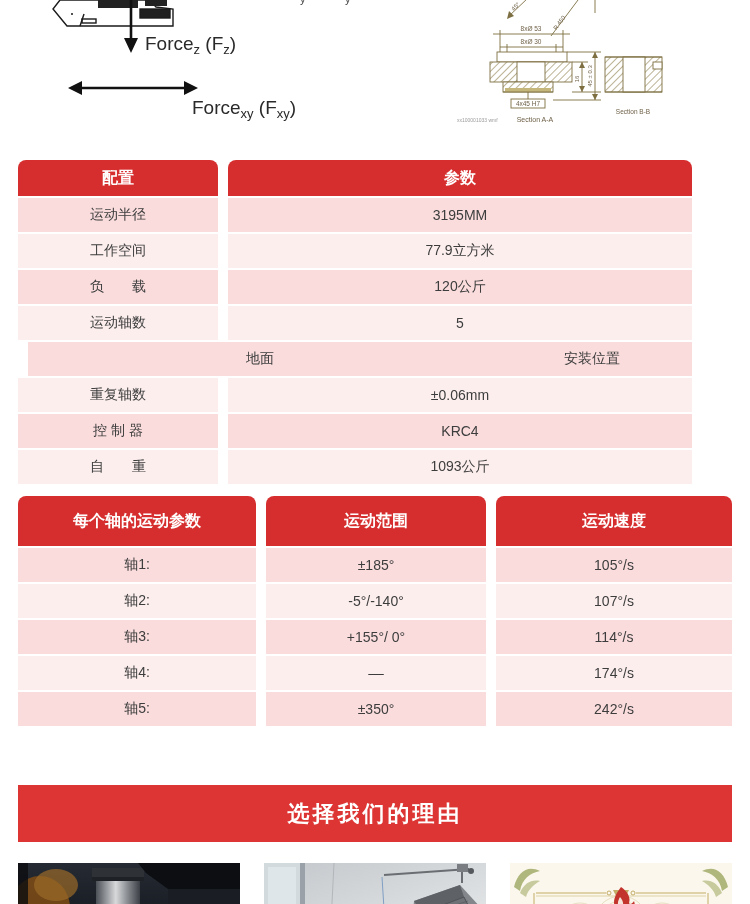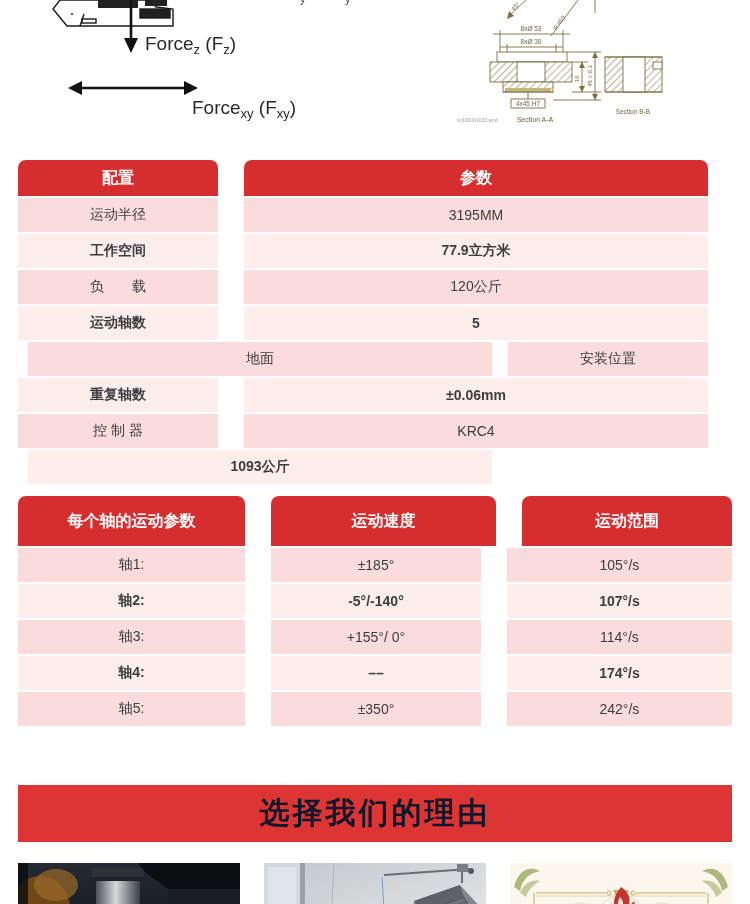--- a/index.html
+++ b/index.html
@@ -10,47 +10,47 @@
     color:#3d3d3d;
   }
   
   .top-section{position:relative;height:150px;background:#fff;}
   .force-svg{position:absolute;left:20px;top:0;}
   .drawing-svg{position:absolute;left:455px;top:0;}
   
   .tbl{width:714px;margin-left:18px;}
   .tbl1{margin-top:10px;}
   .tbl2{margin-top:12px;}
-  .trow{display:flex;margin-bottom:2px;gap:16px;}
+  .trow{display:flex;margin-bottom:2px;}
   .cell{
     display:flex;align-items:center;justify-content:center;
     text-align:center;font-size:14px;color:#3d3d3d;
   }
   .hcell{
     height:36px;font-size:16px;font-weight:bold;color:#ffffff;
     background:var(--header-red,#d62e2e);
     border-radius:8px 8px 0 0;
   }
   .tbl2 .hcell{height:50px;}
   .rcell{height:34px;}
   .row-dark .rcell{background:var(--row-dark,#fadcdd);}
-  .row-light .rcell{background:var(--row-light,#fdeeee);font-weight:bold;}
+  .row-light .rcell{background:var(--row-light,#fdeeee);}
   
   .c1a{width:200px;}
   .c1b{width:464px;margin-left:10px;}
   
   .c2a{width:238px;}
   .c2b{width:220px;margin-left:10px;}
   .c2c{width:236px;margin-left:10px;}
   
   .banner{
     width:714px;height:57px;margin:59px 0 0 18px;
     background:var(--banner-red,#dc3534);
     display:flex;align-items:center;justify-content:center;
-    color:#0f172a;font-size:30px;font-weight:bold;letter-spacing:3px;
+    color:#ffffff;font-size:22px;font-weight:bold;letter-spacing:3px;
   }
   
   .gallery{width:714px;margin:21px 0 0 18px;display:flex;}
   .g-item{width:222px;height:80px;overflow:hidden;}
   .g-item + .g-item{margin-left:24px;}
   .g-item svg{display:block;}
 </style>
 </head>
 <body>
 
@@ -175,29 +175,30 @@
   </div>
   <div class="trow row-light">
     <div class="cell rcell c1a">重复轴数</div>
     <div class="cell rcell c1b">±0.06mm</div>
   </div>
   <div class="trow row-dark">
     <div class="cell rcell c1a">控 制 器</div>
     <div class="cell rcell c1b">KRC4</div>
   </div>
   <div class="trow row-light">
+    <div class="cell rcell c1a">自　　重</div>
     <div class="cell rcell c1b">1093公斤</div>
   </div>
 </div>
 
 <div class="tbl tbl2">
   <div class="trow">
     <div class="cell hcell c2a">每个轴的运动参数</div>
+    <div class="cell hcell c2b">运动范围</div>
     <div class="cell hcell c2c">运动速度</div>
-    <div class="cell hcell c2b">运动范围</div>
   </div>
   <div class="trow row-dark">
     <div class="cell rcell c2a">轴1:</div>
     <div class="cell rcell c2b">±185°</div>
     <div class="cell rcell c2c">105°/s</div>
   </div>
   <div class="trow row-light">
     <div class="cell rcell c2a">轴2:</div>
     <div class="cell rcell c2b">-5°/-140°</div>
     <div class="cell rcell c2c">107°/s</div>

